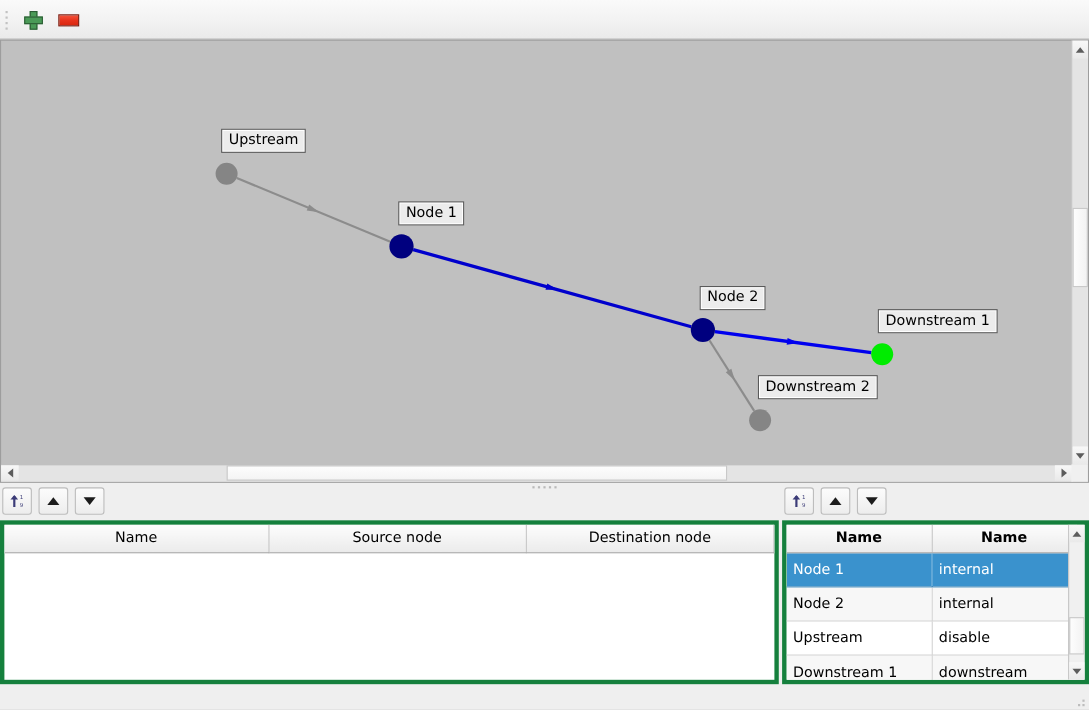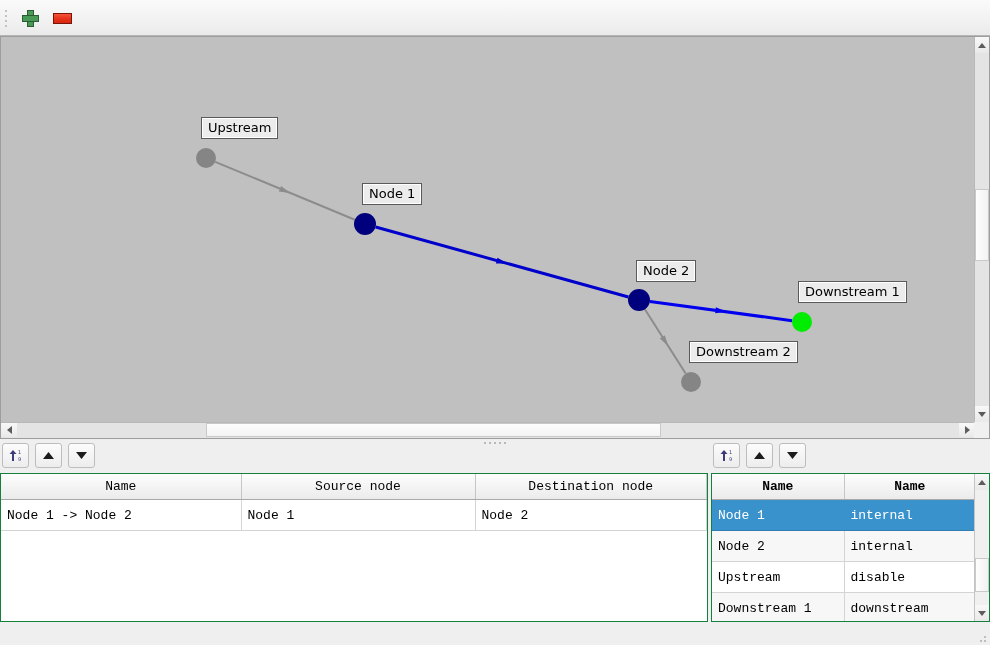--- a/index.html
+++ b/index.html
@@ -120,23 +120,22 @@
     background:linear-gradient(to bottom,#fcfcfc,#ededed);
     border:1px solid #bdbdbd;border-radius:3px;box-sizing:border-box;
     display:flex;align-items:center;justify-content:center;cursor:pointer;
   }
   .pbtn:nth-child(1){left:2px;}
   .pbtn:nth-child(2){left:35px;}
   .pbtn:nth-child(3){left:68px;}
 
   .tbl{
     position:absolute;left:0;top:30px;right:0;
-    background:#fff;border:1px solid #15803d;box-sizing:border-box;
+    background:#fff;border:4px solid #15803d;box-sizing:border-box;
     overflow:hidden;
-    font-family:Liberation Mono, monospace;
   }
   .tbl-left{width:708px;height:149px;}
   .tbl-right{width:279px;height:149px;}
   table{border-collapse:collapse;width:100%;table-layout:fixed;}
   th{
     background:linear-gradient(to bottom,#fdfdfd,#ebebeb);
     border-right:1px solid #c6c6c6;border-bottom:1px solid #a9a9a9;
     font-weight:normal;font-size:13px;padding:5px 4px;text-align:center;
   }
   .tbl-right th{font-weight:bold;}
@@ -277,25 +276,20 @@
             <col>
           </colgroup>
         <thead>
             <tr id="links-head">
               <th>Name</th>
               <th>Source node</th>
               <th>Destination node</th>
             </tr>
           </thead>
         <tbody id="links-body">
-            <tr>
-              <td>Node 1 -&gt; Node 2</td>
-              <td>Node 1</td>
-              <td>Node 2</td>
-            </tr>
           </tbody>
       </table>
     </div>
   </div>
 
   <div class="pane-right">
     <div class="pane-tools">
       <div class="pbtn">
         <svg width="15" height="15" viewBox="0 0 15 15">
           <path d="M5 13 L5 3" stroke="#3c3c78" stroke-width="2" fill="none"></path>

